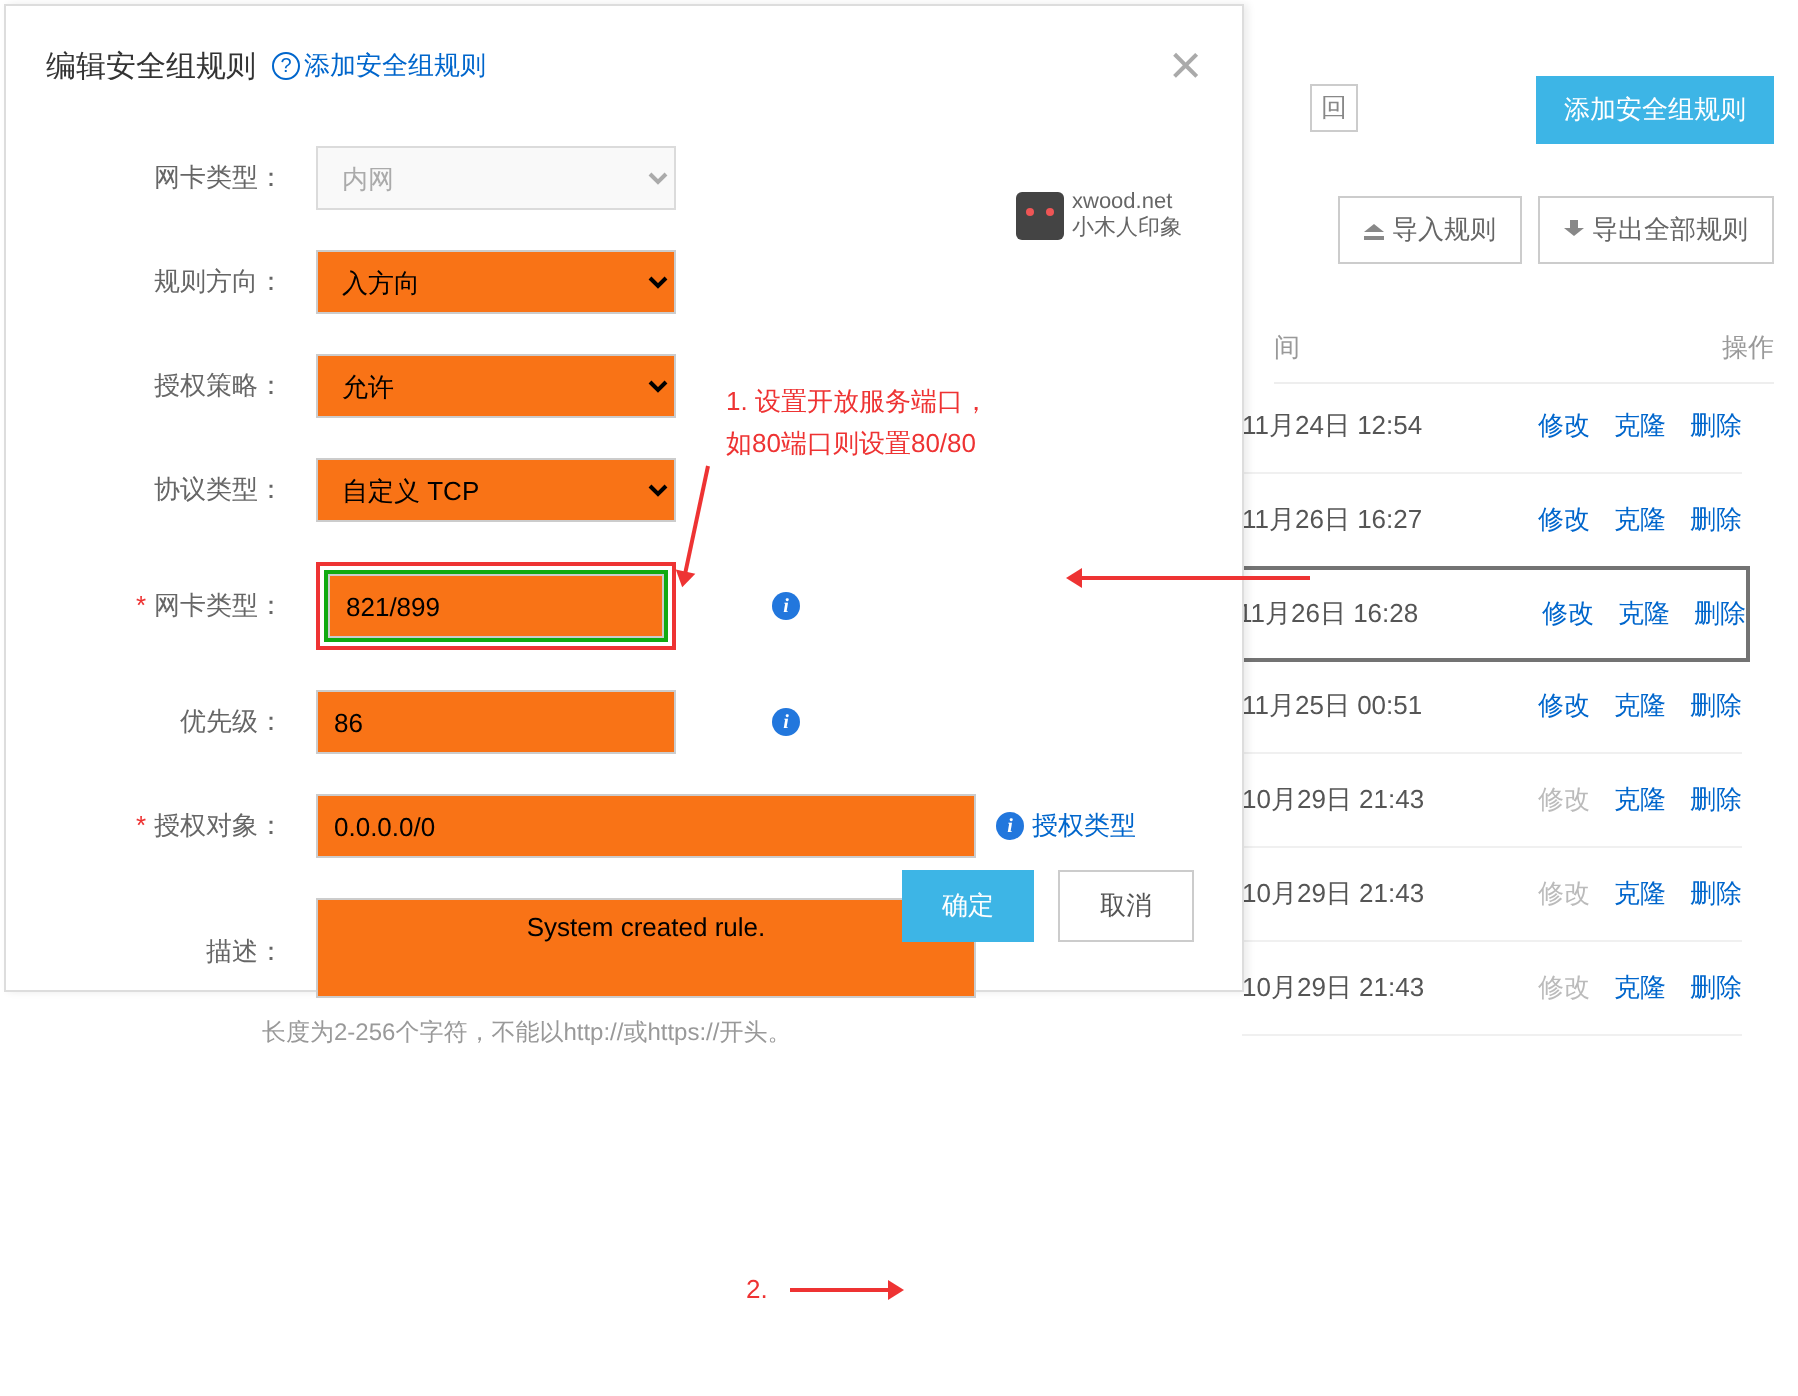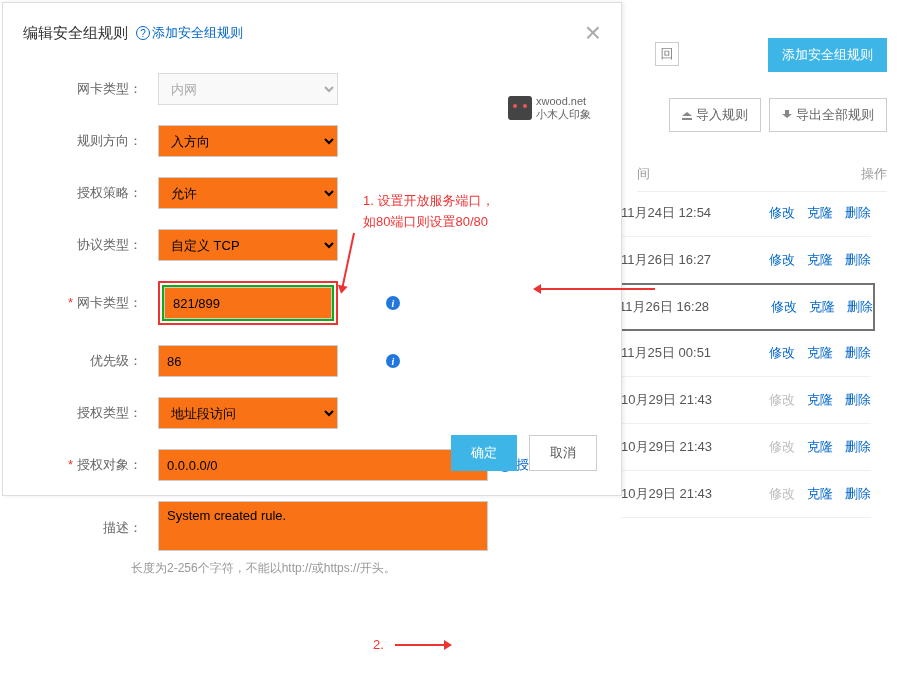--- a/index.html
+++ b/index.html
@@ -49,21 +49,21 @@
     .logo-txt { line-height: 1.2; }
 
     .form { padding: 10px 20px 20px 20px; }
     .form-row { display: flex; align-items: center; margin-bottom: 20px; position: relative; }
     .form-label { width: 135px; text-align: right; padding-right: 16px; color: #666; }
     .req { color: #e33; margin-right: 4px; }
     .form-control { flex: 0 0 180px; }
     .form-control-wide { flex: 0 0 330px; }
     select, input, textarea { width: 100%; height: 32px; border: 1px solid #ccc; padding: 0 8px; font-size: 13px; font-family: inherit; background: #f97316; }
     select:disabled { background: #f7f7f7; color: #888; }
-    textarea { height: 50px; padding: 6px 8px; resize: none; }
+    textarea { height: 50px; padding: 6px 8px; resize: none; text-align: center; }
     .info-icon { display: inline-flex; width: 14px; height: 14px; border-radius: 50%; background: #2277dd; color: #fff; align-items: center; justify-content: center; font-size: 10px; margin-left: 48px; font-style: italic; font-weight: bold; font-family: serif; }
     .teach-link { color: #06c; margin-left: 10px; display: inline-flex; align-items: center; gap: 4px; cursor: pointer; }
     .hint { color: #999; font-size: 12px; margin-left: 108px; margin-top: -14px; margin-bottom: 20px; }
 
     .hl-red { border: 2px solid #e33; padding: 2px; }
     .hl-green { border: 2px solid #1a1; }
     .hl-red .hl-green input { border: 1px solid #ccc; }
     .ann1 { position: absolute; left: 360px; top: 188px; color: #e33; font-size: 13px; width: 180px; line-height: 1.6; }
     .ann2 { position: absolute; left: 370px; top: 634px; color: #e33; font-size: 13px; }
     .arrow1 { position: absolute; left: 350px; top: 230px; width: 2px; height: 60px; background: #e33; transform: rotate(12deg); transform-origin: top; }
@@ -206,24 +206,20 @@
           <div class="hl-green"><input value="821/899" style=""></div>
         </div>
       <span class="info-icon">i</span>
     </div>
     <div class="form-row">
       <div class="form-label">优先级：</div>
       <div class="form-control"><input value="86" style=""></div>
       <span class="info-icon">i</span>
     </div>
     <div class="form-row">
-      <div class="form-label">授权类型：</div>
-      <div class="form-control"><select><option>地址段访问</option></select></div>
-    </div>
-    <div class="form-row">
       <div class="form-label"><span class="req">*</span><span>授权对象：</span></div>
       <div class="form-control-wide"><input value="0.0.0.0/0" style=""></div>
       <span class="teach-link">
           <span class="info-icon" style="margin-left:0">i</span>
           <span>授权类型</span>
         </span>
     </div>
     <div class="form-row">
       <div class="form-label">描述：</div>
       <div class="form-control-wide"><textarea style="">System created rule.</textarea></div>

